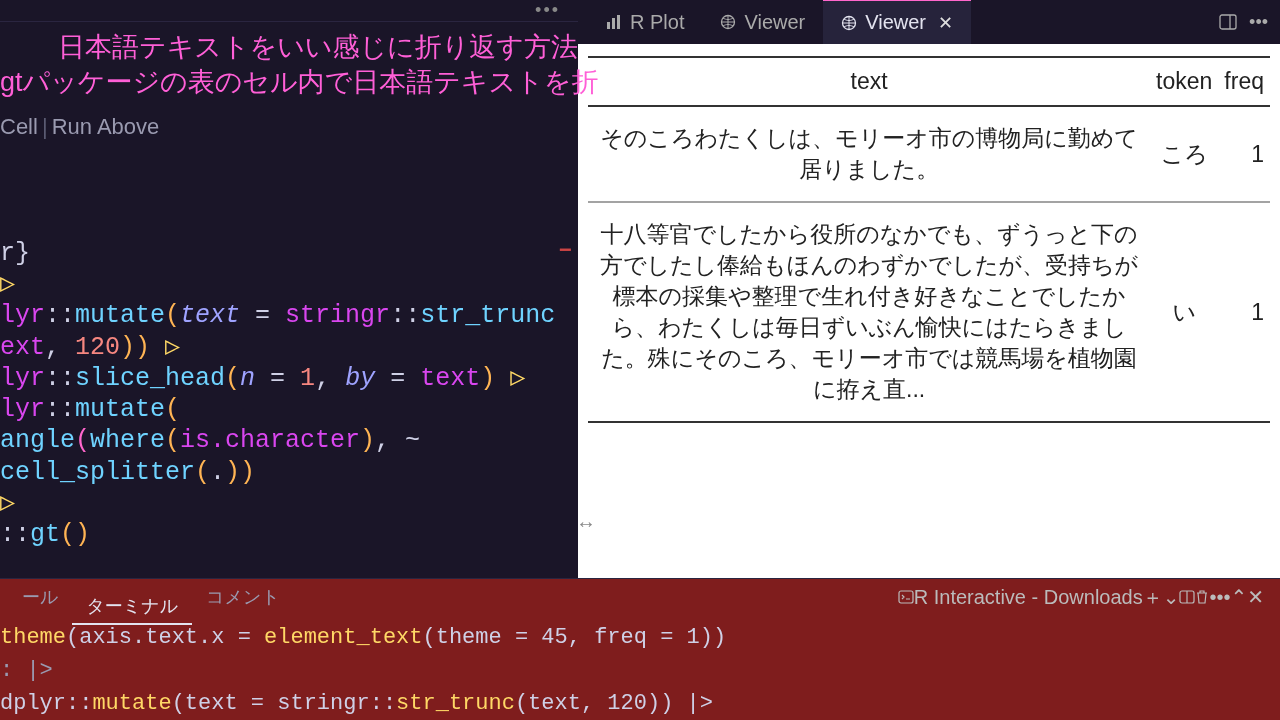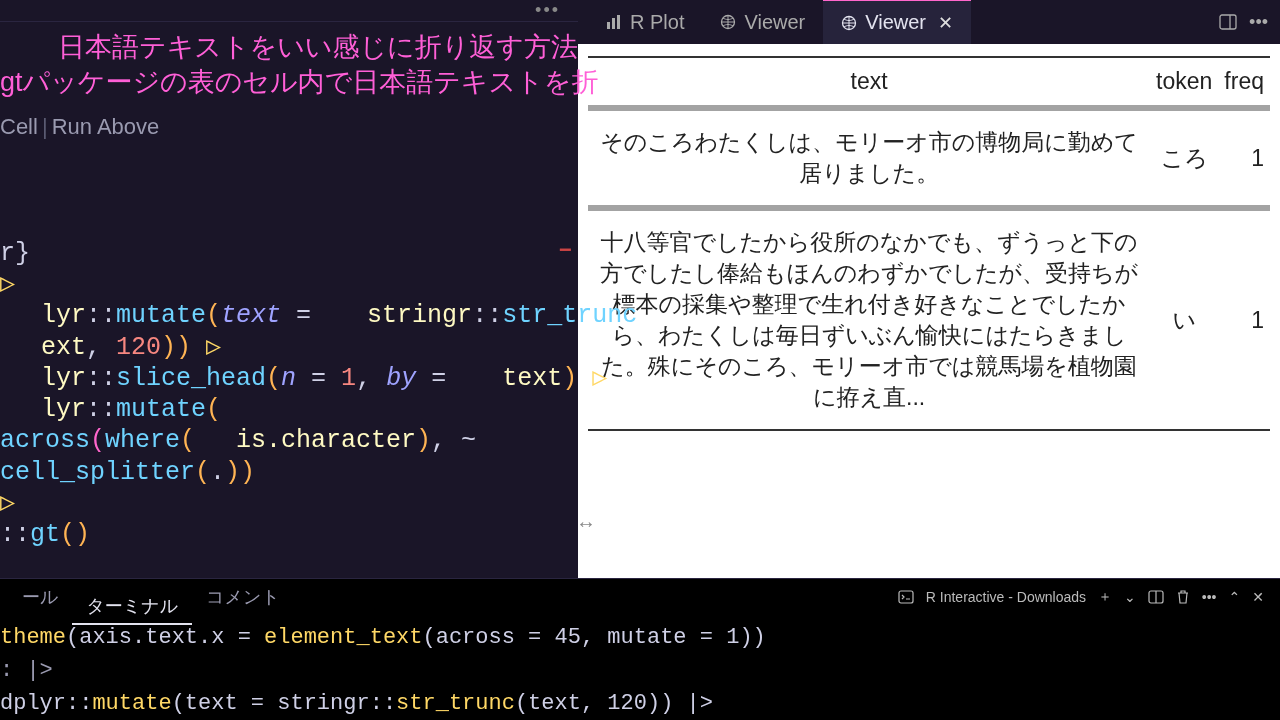--- a/index.html
+++ b/index.html
@@ -28,21 +28,21 @@
   .codelens .sep { color:#5a5a72; margin:0 4px; }
   
   .code { font-family: "Consolas","Menlo","Courier New",monospace; font-size:25px; line-height:1.25; color:#cfd0e6; white-space:pre; position:relative; }
   .tok-fn   { color:#6fd3ff; }
   .tok-op   { color:#cfd0e6; }
   .tok-paren{ color:#ffb454; }
   .tok-paren2{ color:#ff66cc; }
   .tok-arg  { color:#9fa3ff; font-style:italic; }
   .tok-num  { color:#f78780; }
   .tok-pipe { color:#ffd866; }
-  .tok-ns   { color:#fef9c3;margin-left:41px; }
+  .tok-ns   { color:#d946ef; }
   .tok-ita  { font-style:italic; }
   
   .minus-marker { position:absolute; right:6px; top:94px; color:#c44; font-size:22px; font-weight:bold; }
   .resize-handle { position:absolute; top:366px; right:-14px; color:#888; font-size:20px; z-index:5; }
   
   
   .tabs { height:44px; background:#1a1528; display:flex; align-items:center; padding-left:10px; color:#aaa; font-size:20px; gap:0; }
   .tab { display:flex; align-items:center; gap:8px; padding:0 18px; height:44px; cursor:pointer; }
   .tab.active { background:#26233b; color:#e3e3ef; border-top:1px solid #ff66cc; }
   .tab .tab-close { margin-left:4px; font-size:18px; color:#ddd; }
@@ -50,32 +50,32 @@
   .tab-spacer { flex:1; }
   .tab-actions { display:flex; align-items:center; gap:12px; padding-right:12px; color:#aaa; }
   .tab-actions .ico { cursor:pointer; font-size:18px; }
   
   
   .viewer-body { flex:1; background:#fff; overflow:auto; padding:12px 10px 0 10px; color:#222; }
   table.data { width:100%; border-collapse:collapse; font-size:23px; }
   table.data th { font-weight:400; color:#222; padding:10px 6px; text-align:center; }
   table.data th.right, table.data td.right { text-align:right; }
   table.data td { padding:16px 6px; text-align:center; vertical-align:middle; line-height:1.35; }
-  table.data tr { border-top:6px solid #a3a3a3; }
+  table.data tr { border-top:2px solid #a3a3a3; }
   table.data tr:last-child { border-bottom:2px solid #333; }
   table.data thead tr { border-top:2px solid #333; border-bottom:2px solid #333; }
   
   
-  .panel { height:146px; background:#000000; display:flex; flex-direction:column; border-top:1px solid #2a2540; }
+  .panel { height:146px; background:#7f1d1d; display:flex; flex-direction:column; border-top:1px solid #2a2540; }
   .panel-tabs { height:36px; display:flex; align-items:center; color:#9a9ab0; font-size:18px; padding:0 8px; }
   .ptab { padding:0 14px; cursor:pointer; height:36px; display:flex; align-items:center; }
   .ptab.active { color:#e3e3ef; border-bottom:2px solid #e3e3ef;margin-top:20px; }
   .pbadge { background:#3a3650; color:#e3e3ef; border-radius:10px; padding:0 8px; margin-left:6px; font-size:14px; }
   .panel-tabs .spacer { flex:1; }
-  .panel-right { display:flex; align-items:center; gap:12px; color:#bbb; font-size:14px; padding-right:8px; }
+  .panel-right { display:flex; align-items:center; color:#bbb; font-size:20px; padding-right:8px; }
   .panel-right .ico { cursor:pointer; }
   .term { flex:1; font-family:"Consolas","Menlo","Courier New",monospace; font-size:22px; line-height:1.5; color:#cfd0e6; padding:6px 0 0 0; overflow:hidden; white-space:pre; }
   .term .prompt { color:#9a9ab0; }
   .term-tok-fn { color:#ffd866; }
   .term-tok-arg { color:#cfd0e6;text-align:right; }
   .term-tok-num { color:#cfd0e6; }
 
   svg { display:block; }
 </style>
 </head>
@@ -103,21 +103,21 @@
       </div>
       <div class="code">
         <span class="minus-marker">−</span>
         <span class="resize-handle">↔</span>
 <span class="tok-op">r}</span>
 <span class="tok-pipe">▷</span>
 <span class="tok-ns">lyr</span><span class="tok-op">::</span><span class="tok-fn">mutate</span><span class="tok-paren">(</span><span class="tok-arg">text</span><span class="tok-op"> = </span><span class="tok-ns">stringr</span><span class="tok-op">::</span><span class="tok-fn">str_trunc</span>
 <span class="tok-ns">ext</span><span class="tok-op">, </span><span class="tok-num">120</span><span class="tok-paren">))</span><span class="tok-pipe"> ▷</span>
 <span class="tok-ns">lyr</span><span class="tok-op">::</span><span class="tok-fn">slice_head</span><span class="tok-paren">(</span><span class="tok-arg">n</span><span class="tok-op"> = </span><span class="tok-num">1</span><span class="tok-op">, </span><span class="tok-arg tok-ita">by</span><span class="tok-op"> = </span><span class="tok-ns">text</span><span class="tok-paren">)</span><span class="tok-pipe"> ▷</span>
 <span class="tok-ns">lyr</span><span class="tok-op">::</span><span class="tok-fn">mutate</span><span class="tok-paren">(</span>
-<span class="tok-fn">across</span><span class="tok-paren2">(</span><span class="tok-fn">where</span><span class="tok-paren">(</span><span class="tok-ns">is.character</span><span class="tok-paren">)</span><span class="tok-op">, ~</span>
+<span class="tok-fn">angle</span><span class="tok-paren2">(</span><span class="tok-fn">where</span><span class="tok-paren">(</span><span class="tok-ns">is.character</span><span class="tok-paren">)</span><span class="tok-op">, ~</span>
 <span class="tok-fn">cell_splitter</span><span class="tok-paren">(</span><span class="tok-op">.</span><span class="tok-paren">))</span>
 <span class="tok-pipe">▷</span>
 <span class="tok-op">::</span><span class="tok-fn">gt</span><span class="tok-paren">()</span>
       </div>
     </div>
 
     <div class="right-pane">
       <div class="tabs">
         <div class="tab">
           <span class="tab-icon">
@@ -211,17 +211,17 @@
         <span class="ico">
           <svg width="14" height="16" viewBox="0 0 14 16">
               <path d="M2 4h10M5 4V2h4v2M3 4l1 10h6l1-10" stroke="#bbb" stroke-width="1.2" fill="none"></path>
             </svg>
         </span>
         <span class="ico">•••</span>
         <span class="ico">⌃</span>
         <span class="ico">✕</span>
       </div>
     </div>
-    <div class="term"><span class="term-tok-fn">theme</span><span class="term-tok-arg">(axis.text.x = </span><span class="term-tok-fn">element_text</span><span class="term-tok-arg">(across = </span><span class="term-tok-num">45</span><span class="term-tok-arg">, mutate = </span><span class="term-tok-num">1</span><span class="term-tok-arg">))</span>
+    <div class="term"><span class="term-tok-fn">theme</span><span class="term-tok-arg">(axis.text.x = </span><span class="term-tok-fn">element_text</span><span class="term-tok-arg">(theme = </span><span class="term-tok-num">45</span><span class="term-tok-arg">, freq = </span><span class="term-tok-num">1</span><span class="term-tok-arg">))</span>
 <span class="prompt">: |&gt;</span>
 <span class="term-tok-arg">dplyr::</span><span class="term-tok-fn">mutate</span><span class="term-tok-arg">(text = stringr::</span><span class="term-tok-fn">str_trunc</span><span class="term-tok-arg">(text, </span><span class="term-tok-num">120</span><span class="term-tok-arg">)) |&gt;</span></div>
   </div>
 </div>
 
 </body></html>

